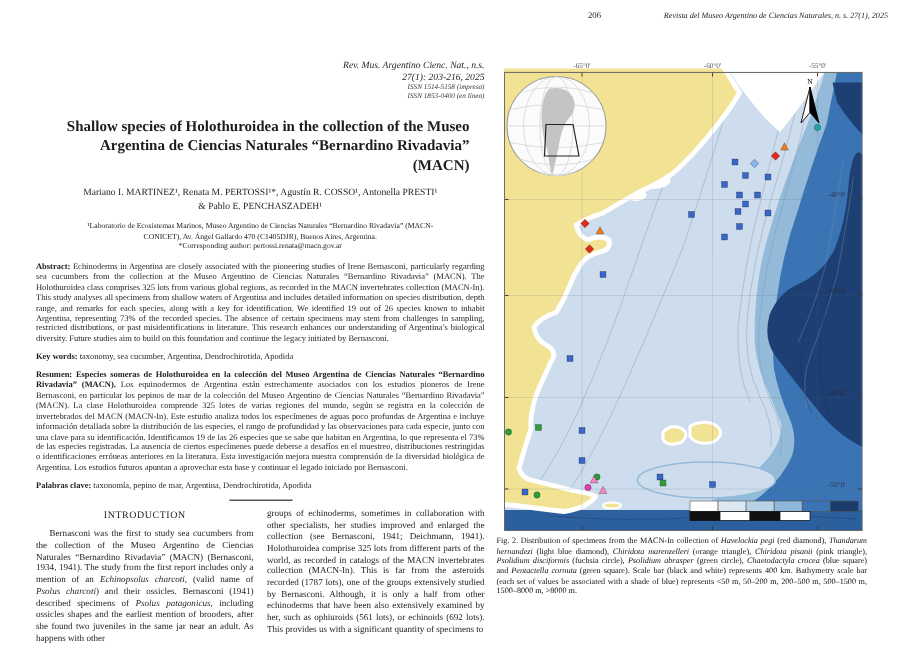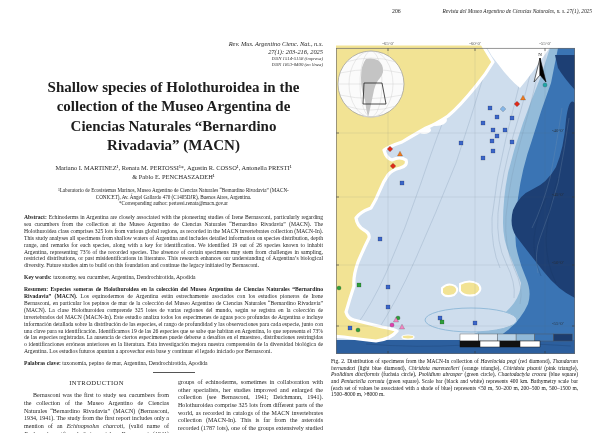--- a/index.html
+++ b/index.html
@@ -7,21 +7,21 @@
     font-family:"Liberation Serif","DejaVu Serif",serif; color:#1d1d1d; }
   .it { font-style:italic; }
   .b { font-weight:bold; }
 
   
   .page-left { position:absolute; left:24px; top:40px; width:299px; }
   .citation { text-align:right; font-style:italic; line-height:1.25; margin-bottom:10px; }
   .citation .c1 { font-size:6.4px; }
   .citation .c2 { font-size:6.4px; }
   .citation .issn { font-size:4.8px; color:#333; }
-  .title { text-align:center; font-weight:bold; font-size:15px; line-height:1.3;
+  .title { text-align:right; font-weight:bold; font-size:10px; line-height:1.3;
     padding:0 10px; margin-bottom:8px; }
   .authors { text-align:center; font-size:6.4px; line-height:1.35; margin-bottom:6px; }
   .affil { text-align:center; font-size:5.1px; line-height:1.3; color:#222; margin-bottom:7px; }
   .abs { text-align:justify; font-size:5.65px; line-height:1.22; margin-bottom:5px; }
   .kw { font-size:5.65px; margin-bottom:6px; }
   .divider { width:42px; border-top:0.7px solid #555; margin:4px auto 6px auto; }
   .cols { display:flex; gap:9px; margin-top:2px; }
   .col { width:145px; text-align:justify; font-size:6.05px; line-height:1.27; }
   .intro-head { text-align:center; font-size:6.6px; letter-spacing:0.4px; margin-bottom:5px; }
   .indent { text-indent:9px; }

